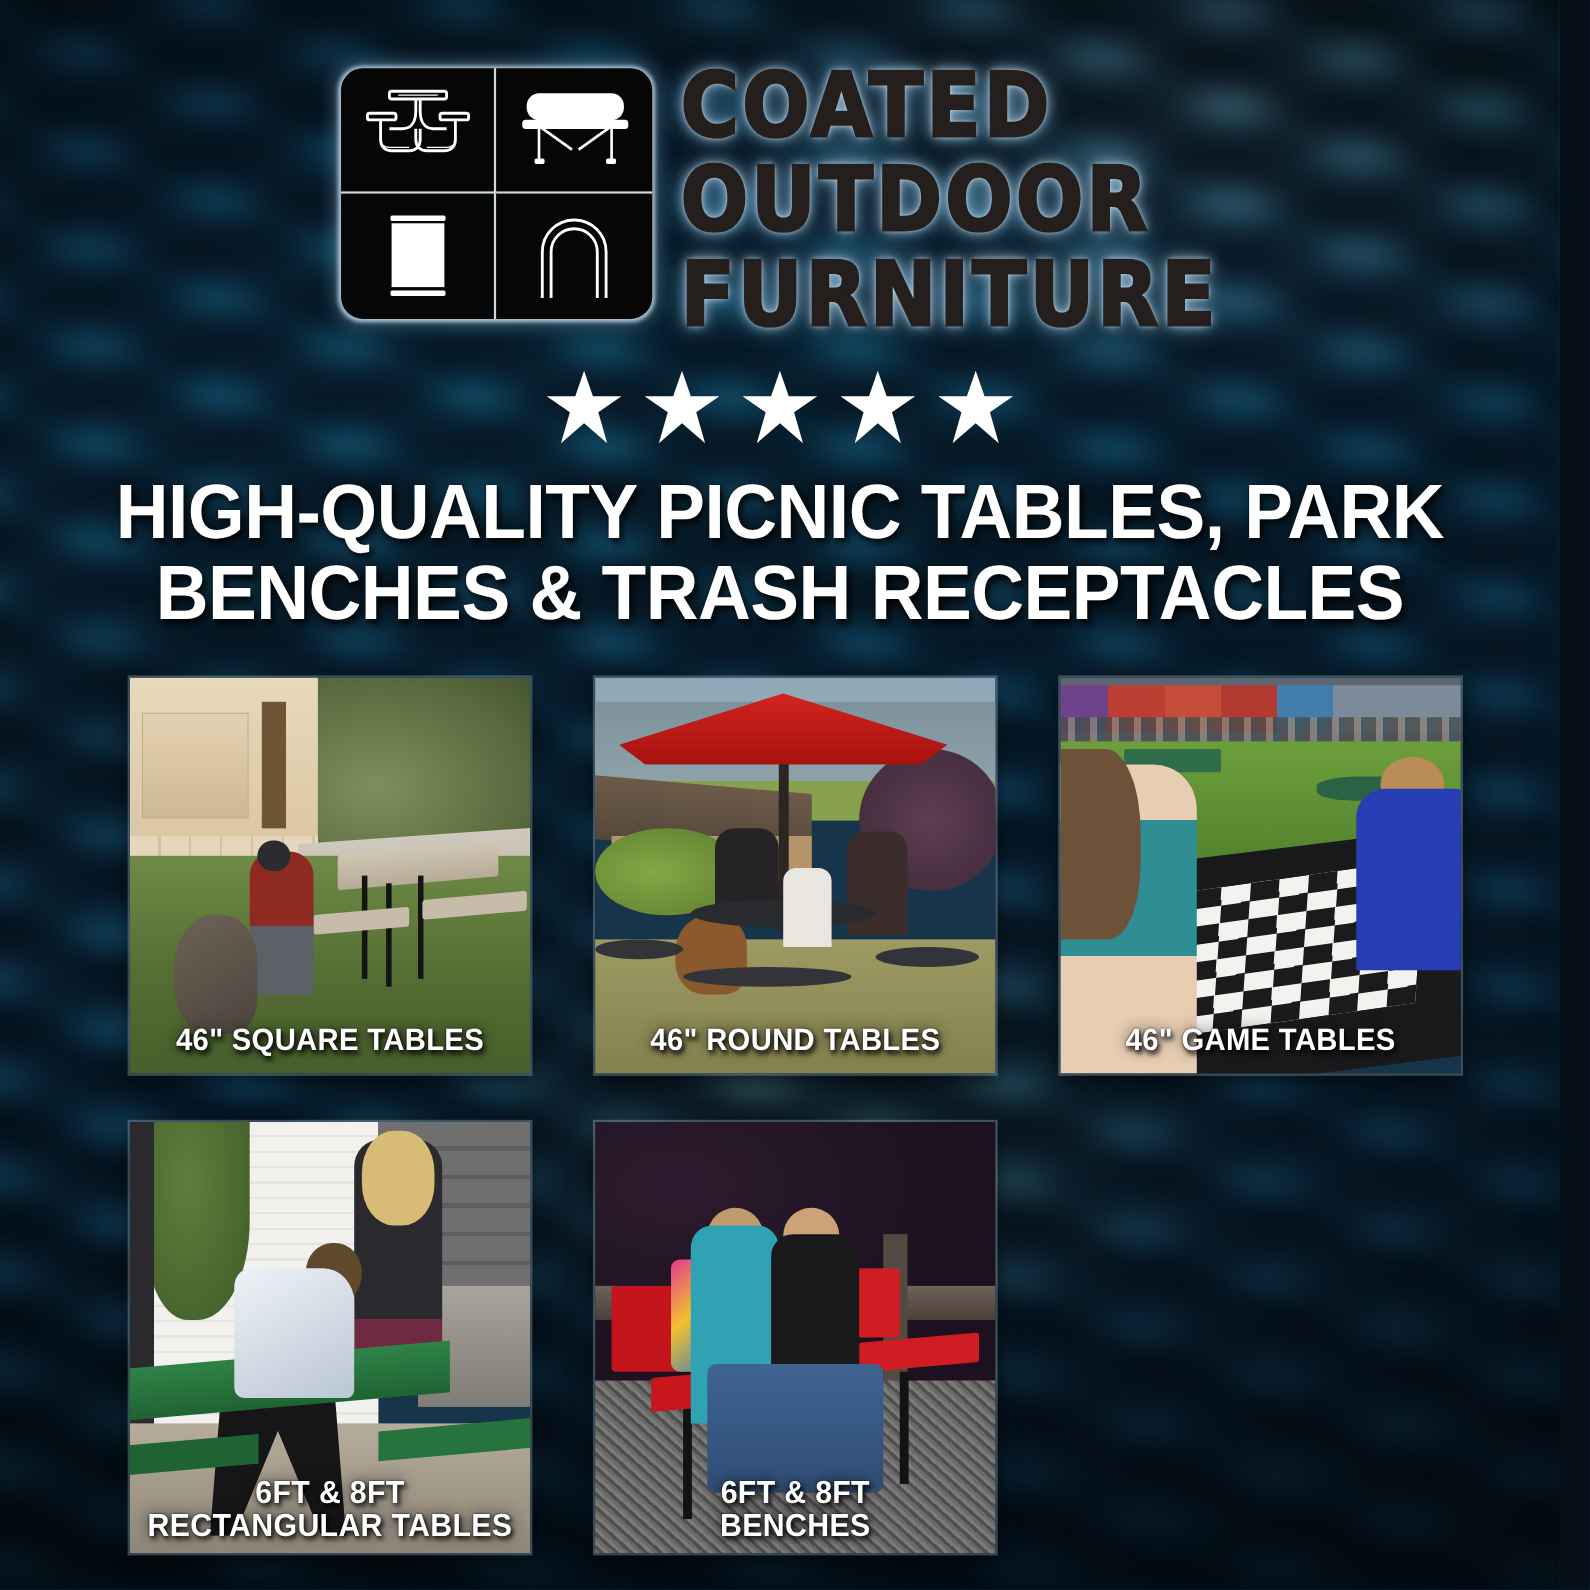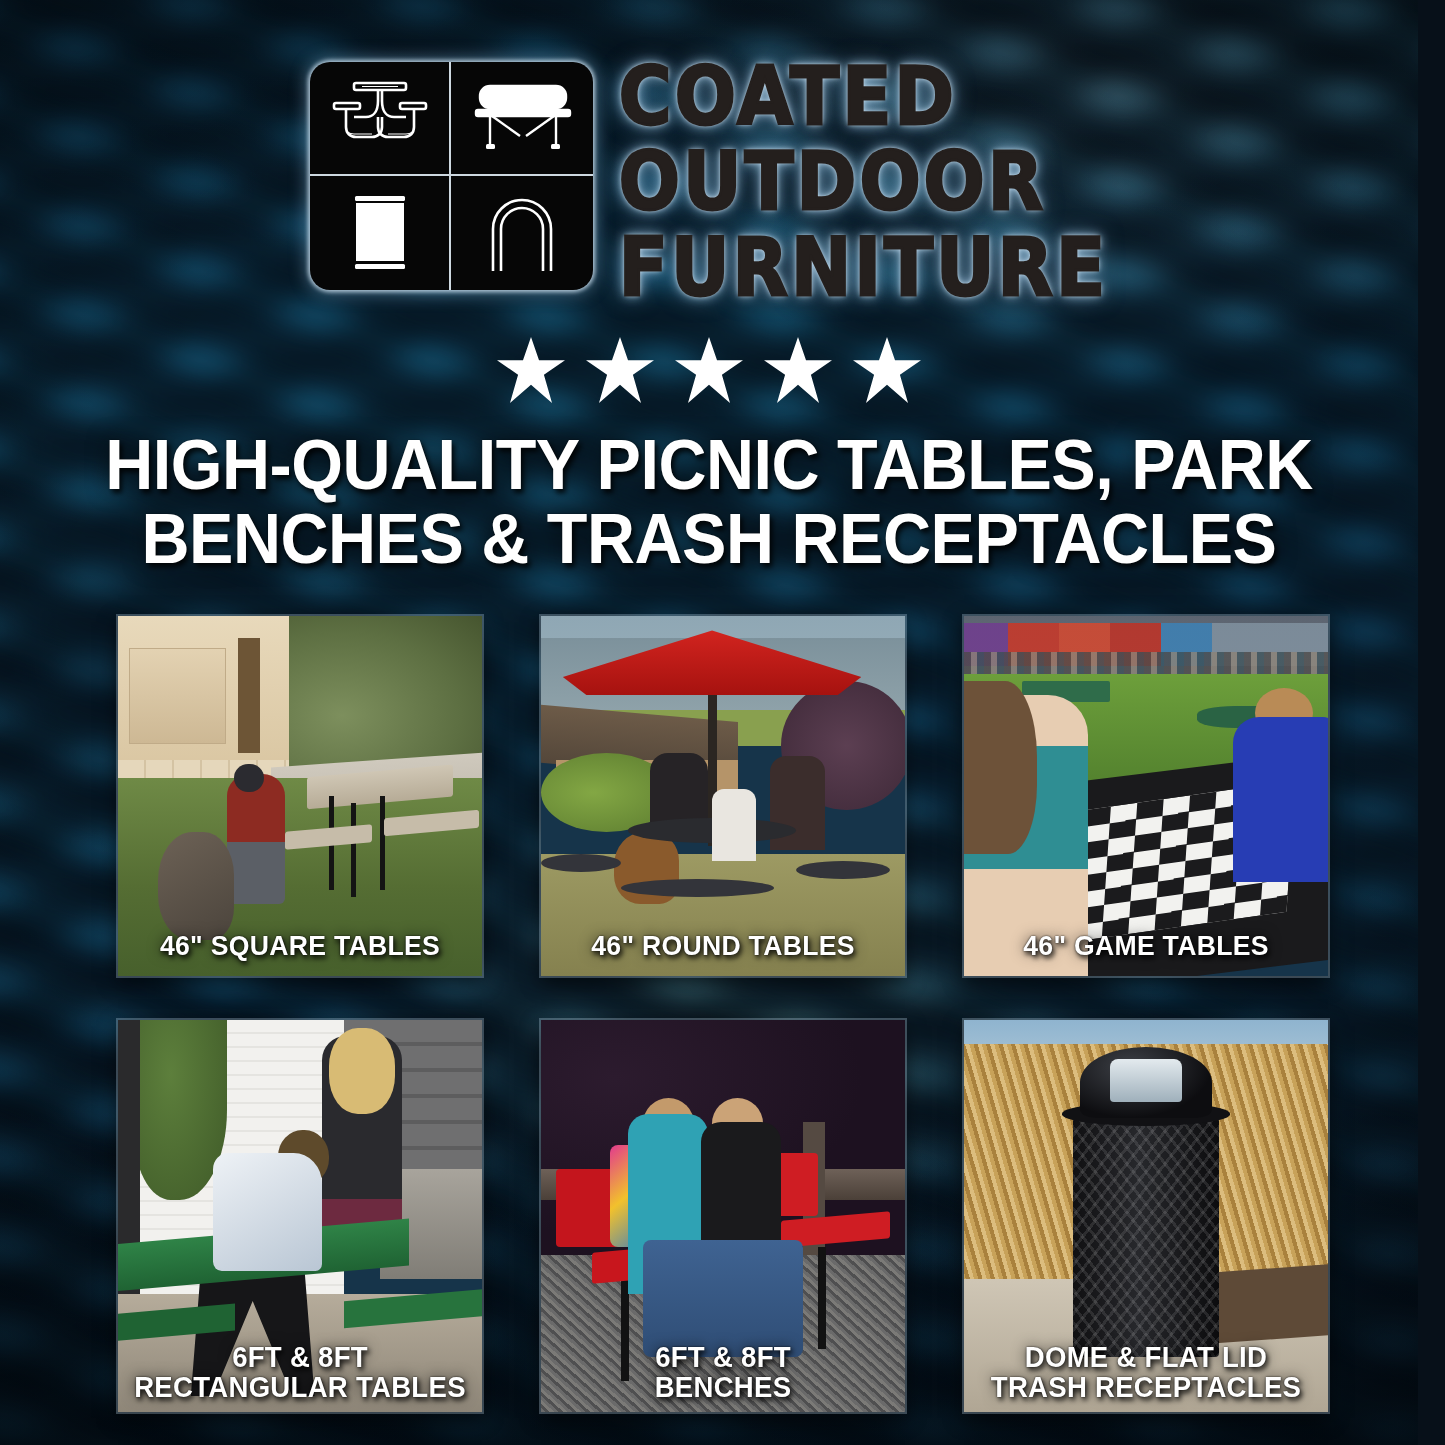--- a/index.html
+++ b/index.html
@@ -535,33 +535,17 @@
           <div class="obj t5-boy2h"></div>
           <div class="obj t5-boy2"></div>
           <div class="obj t5-jeans"></div>
         </div>
         <div class="tile-caption two-line">
           <span class="cap-line">6FT &amp; 8FT</span>
           <span class="cap-line">BENCHES</span>
         </div>
       </div>
 
-      <div class="tile">
-        <div class="photo">
-          <div class="sky t6-sky"></div>
-          <div class="sky t6-grass"></div>
-          <div class="sky t6-walk"></div>
-          <div class="obj t6-mulch"></div>
-          <div class="obj t6-can"></div>
-          <div class="obj t6-rim"></div>
-          <div class="obj t6-dome"></div>
-          <div class="obj t6-slot"></div>
-        </div>
-        <div class="tile-caption two-line">
-          <span class="cap-line">DOME &amp; FLAT LID</span>
-          <span class="cap-line">TRASH RECEPTACLES</span>
-        </div>
-      </div>
 
     </div>
 
   </div>
 </div>
 
 </body></html>

